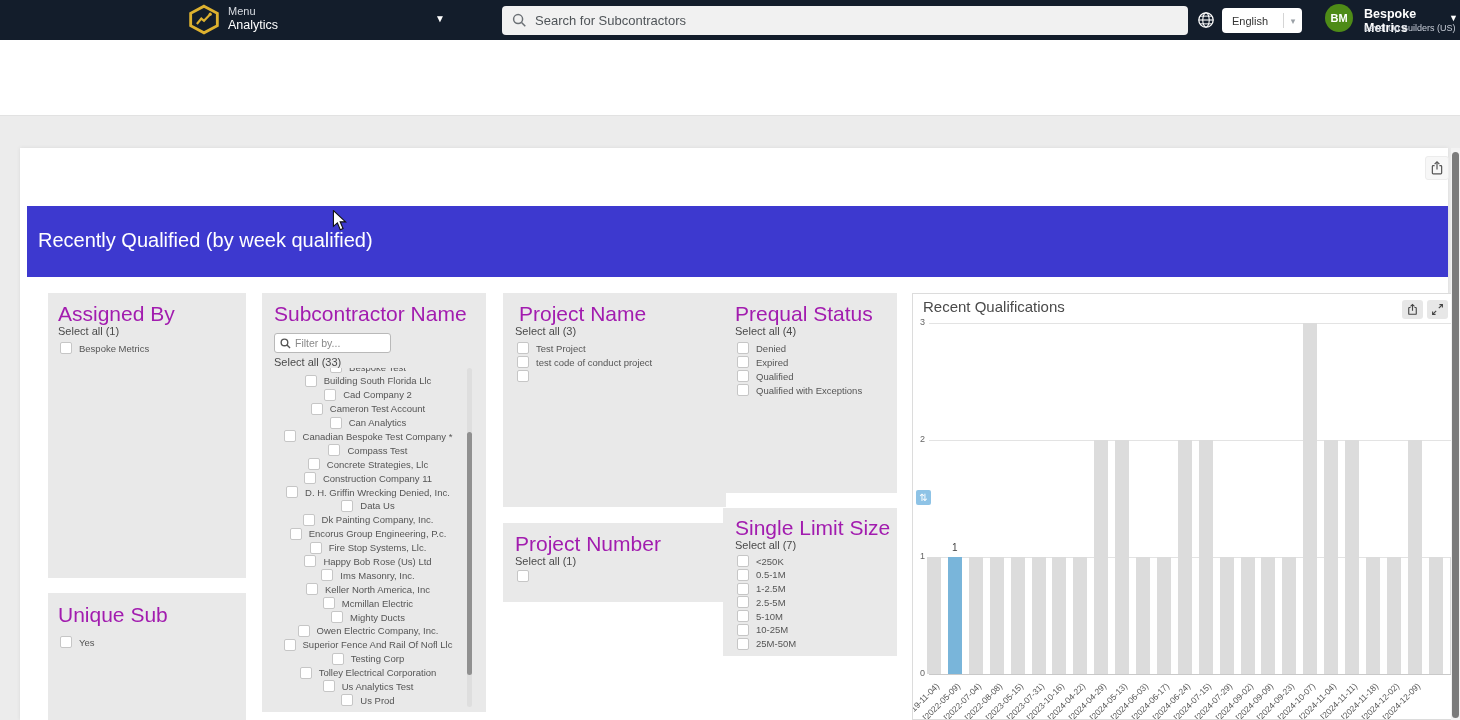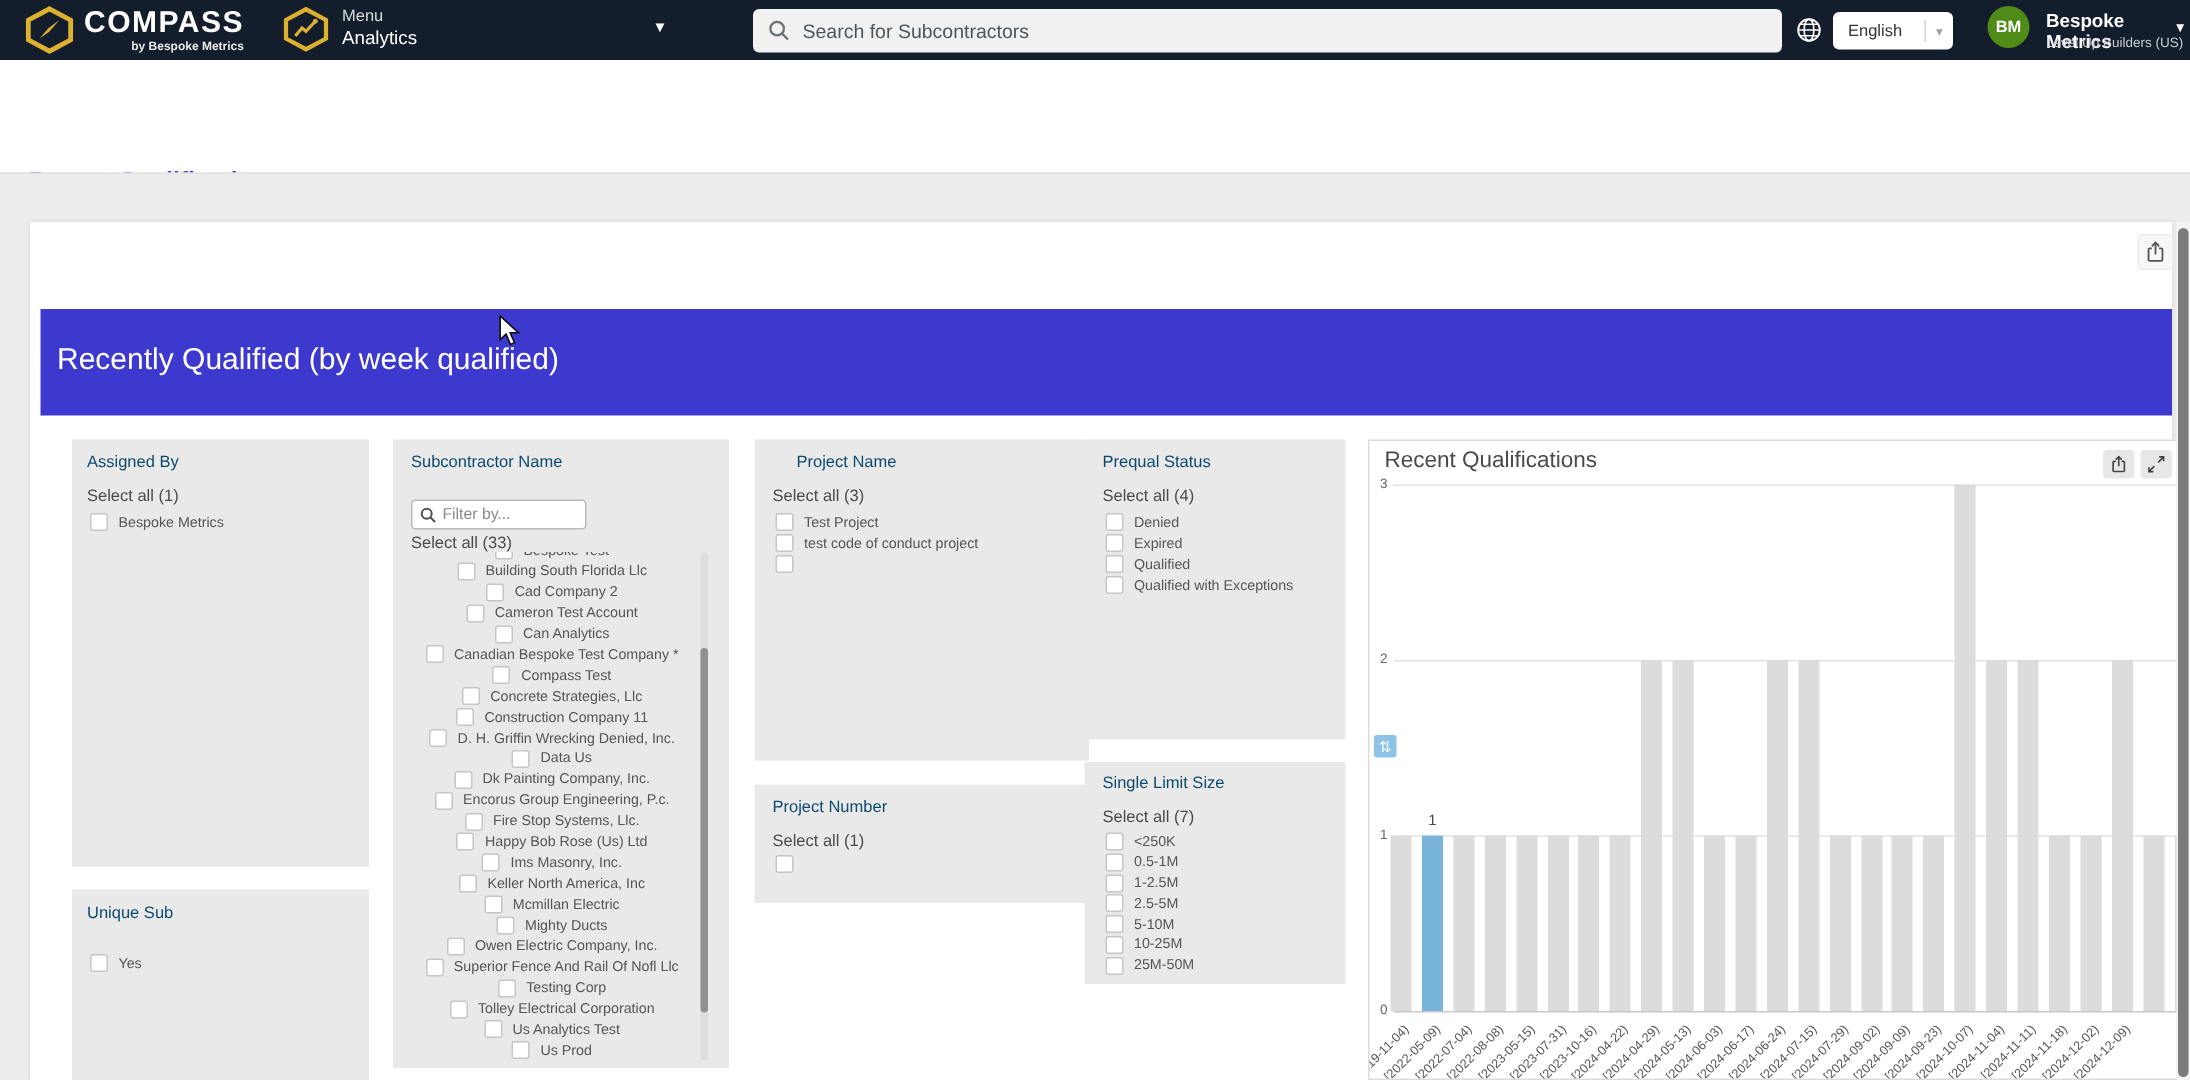--- a/index.html
+++ b/index.html
@@ -48,21 +48,21 @@
     box-shadow:0 0 4px rgba(0,0,0,0.08); }
   .panel-share { position:absolute; left:1405px; top:8px; width:24px; height:24px;
     display:flex; align-items:center; justify-content:center; background:#f7f7f7;
     border:1px solid #ececec; border-radius:3px; }
   #banner { position:absolute; left:7px; top:58px; width:1421px; height:71px; background:#3d39cf; }
   .banner-title { position:absolute; left:11px; top:23px; color:#fff; font-size:20px; }
   #cursor { position:absolute; left:312px; top:62px; z-index:50; }
 
   
   .card { position:absolute; background:#e9e9e9; }
-  .card-title { font-size:11px; color:#0c4a6e; }
+  .card-title { font-size:21px; color:#a21caf; }
   .select-all { font-size:11px; color:#4a4a4a; }
   .chk-row { display:flex; align-items:center; margin-bottom:4px; height:12px; }
   .chk { width:12px; height:12px; background:#fff; border:1px solid #c6c6c6; border-radius:2px;
     flex:0 0 12px; }
   .chk-lab { font-size:9.5px; color:#555; margin-left:7px; white-space:nowrap; }
 
   #card-assigned { left:28px; top:145px; width:198px; height:285px; }
   #card-assigned .card-title { position:absolute; left:10px; top:9px; }
   #card-assigned .select-all { position:absolute; left:10px; top:32px; }
   #card-assigned .opts { position:absolute; left:12px; top:49px; }
@@ -81,21 +81,21 @@
   #card-sub .select-all { position:absolute; left:12px; top:63px; }
   #sub-list { position:absolute; left:12px; top:75px; width:188px; height:339px; overflow:hidden; }
   #sub-list .chk-row:first-child { margin-top:-7px; }
   #sub-list .chk-row { margin-bottom:1.9px;justify-content:center; }
   .sub-scroll-track { position:absolute; left:205px; top:75px; width:5px; height:339px; background:#dedede;
     border-radius:3px; }
   .sub-scroll-thumb { position:absolute; left:205px; top:139px; width:5px; height:243px; background:#909090;
     border-radius:3px; }
 
   #card-project-name { left:483px; top:145px; width:223px; height:214px; }
-  #card-project-name .card-title { position:absolute; left:28px; top:9px; }
+  #card-project-name .card-title { position:absolute; left:16px; top:9px; }
   #card-project-name .select-all { position:absolute; left:12px; top:32px; }
   #card-project-name .opts { position:absolute; left:14px; top:49px; }
   #card-project-name .chk-row { margin-bottom:2px;text-align:right; }
 
   #card-prequal { left:703px; top:145px; width:174px; height:200px; }
   #card-prequal .card-title { position:absolute; left:12px; top:9px; }
   #card-prequal .select-all { position:absolute; left:12px; top:32px; }
   #card-prequal .opts { position:absolute; left:14px; top:49px; }
   #card-prequal .chk-row { margin-bottom:2px; }
 
@@ -134,32 +134,20 @@
   #win-scrollbar { position:absolute; left:1451px; top:148px; width:9px; height:572px; background:#f3f3f3; }
   #win-scroll-thumb { position:absolute; left:1452px; top:152px; width:7px; height:566px; background:#7b7b7b;
     border-radius:4px; }
 
   svg { display:block; }
 </style>
 </head>
 <body>
 
 <div id="header">
-  <div class="brand-wrap">
-    <span>
-      <svg width="34" height="32" viewBox="0 0 36 34">
-        <polygon points="18,2 33,10 33,24 18,32 3,24 3,10" fill="none" stroke="#ddb12f" stroke-width="3.4"></polygon>
-        <polygon points="11,23 17,16 25,10 18,18" fill="#ddb12f"></polygon>
-      </svg>
-    </span>
-    <span class="brand-text">
-      <div class="brand-name">COMPASS</div>
-      <div class="brand-tag">by Bespoke Metrics</div>
-    </span>
-  </div>
 
   <div class="menu-wrap">
     <span>
       <svg width="32" height="31" viewBox="0 0 36 34">
         <polygon points="18,2 33,10 33,24 18,32 3,24 3,10" fill="none" stroke="#ddb12f" stroke-width="3.2"></polygon>
         <polyline points="10,22 15,16 18,18.5 25,11" fill="none" stroke="#ddb12f" stroke-width="2.4"></polyline>
         <circle cx="25" cy="11" r="1.8" fill="#ddb12f"></circle>
       </svg>
     </span>
     <span class="menu-text">

